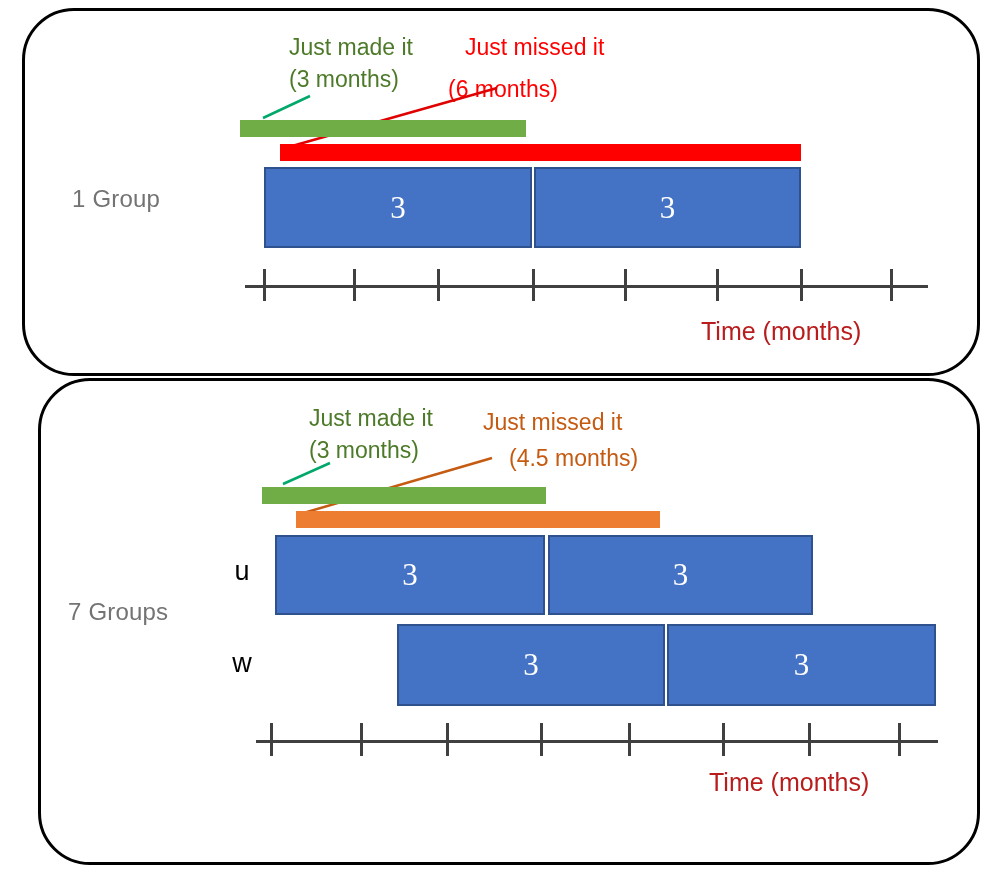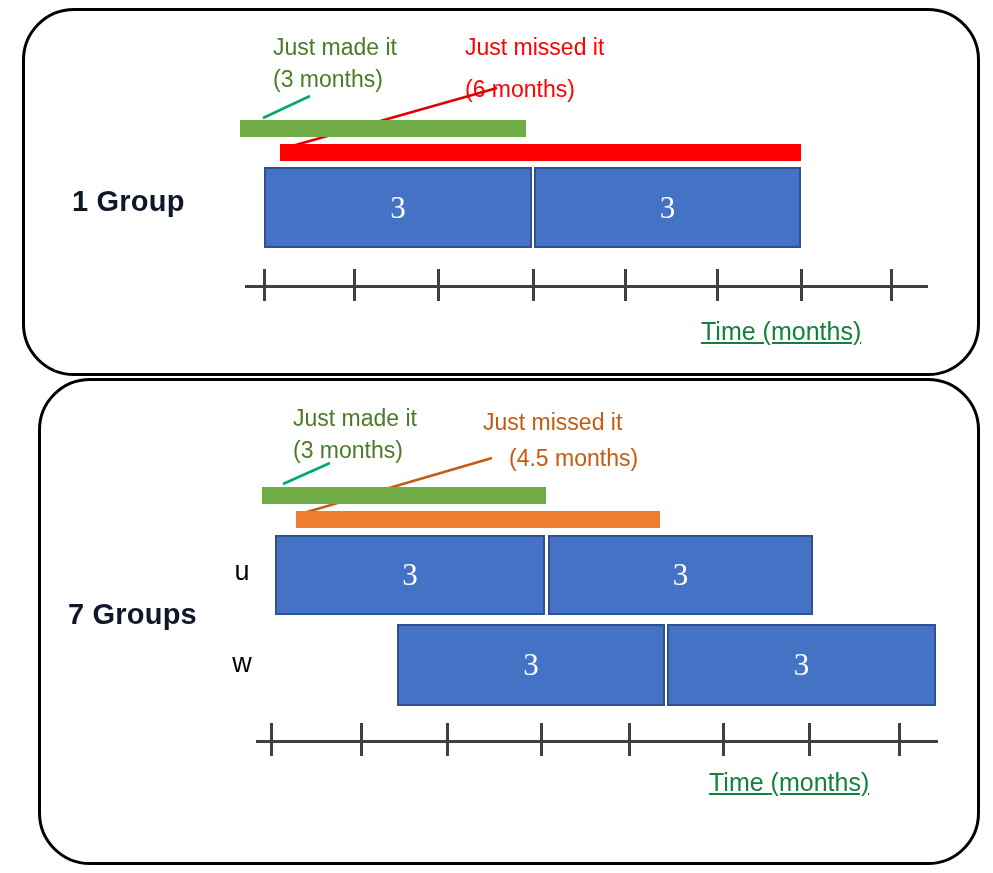--- a/index.html
+++ b/index.html
@@ -20,34 +20,34 @@
     border: 3px solid #000000;
     border-radius: 52px;
     background: #ffffff;
     box-sizing: border-box;
   }
   #panel-one  { left: 22px;  top: 8px;   width: 958px; height: 368px; }
   #panel-two  { left: 38px;  top: 378px; width: 942px; height: 487px; }
 
   .group-label {
     position: absolute;
-    font-weight: bold;
-    font-size: 29px;
-    color: #0f172a;
+    font-weight: normal;
+    font-size: 24px;
+    color: #737373;
     white-space: nowrap;
     letter-spacing: 0.2px;
   }
 
   .callout-text {
     position: absolute;
     font-size: 23px;
     line-height: 30px;
     white-space: nowrap;
   }
-  .callout-green  { color: #4C7A28; }
+  .callout-green  { color: #4C7A28; margin-left: 16px; }
   .callout-red    { color: #FF0000; }
   .callout-orange { color: #C55A11; }
 
   .deadline-bar {
     position: absolute;
     box-sizing: border-box;
   }
   .bar-green  { background: #70AD47; }
   .bar-red    { background: #FF0000; }
   .bar-orange { background: #ED7D31; }
@@ -79,39 +79,38 @@
   }
   .axis-tick {
     position: absolute;
     background: #404040;
     width: 3px;
   }
 
   .axis-caption {
     position: absolute;
     font-size: 25px;
-    color: #15803d;
+    color: #b91c1c;
     white-space: nowrap;
-    text-decoration: underline;
   }
 
   svg.leader { position: absolute; overflow: visible; }
 </style>
 </head>
 <body>
 
 <div class="panel" id="panel-one"></div>
 
 <div class="group-label" style="left:72px; top:185px;">1 Group</div>
 
 <div class="callout-text callout-green" style="left:273px; top:32px;">Just made it</div>
 <div class="callout-text callout-green" style="left:273px; top:64px;">(3 months)</div>
 
 <div class="callout-text callout-red" style="left:465px; top:32px;">Just missed it</div>
-<div class="callout-text callout-red" style="left:465px; top:74px;">(6 months)</div>
+<div class="callout-text callout-red" style="left:448px; top:74px;">(6 months)</div>
 
 <svg class="leader" style="left:0; top:0; width:993px; height:873px;">
   <line x1="263" y1="118" x2="310" y2="96" stroke="#00A86B" stroke-width="2.5"></line>
   <line x1="285" y1="148" x2="497" y2="88" stroke="#E00000" stroke-width="2.5"></line>
 </svg>
 
 <div class="deadline-bar bar-green" style="left:240px; top:120px; width:286px; height:17px;"></div>
 <div class="deadline-bar bar-red" style="left:280px; top:144px; width:521px; height:17px;"></div>
 
 <div class="task-bar" style="left:264px; top:167px; width:268px; height:81px;">

